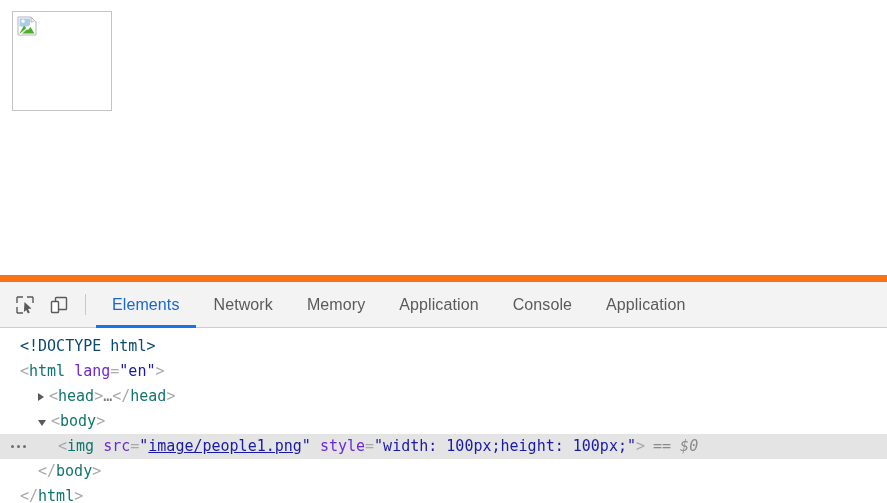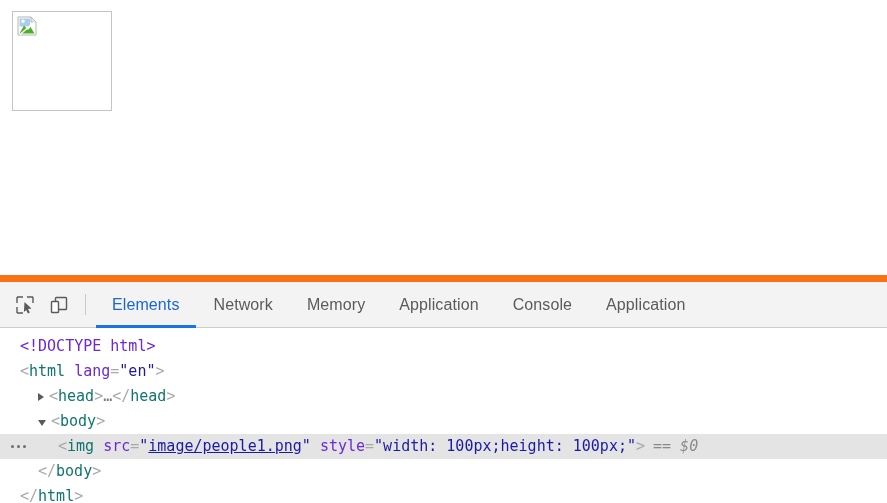--- a/index.html
+++ b/index.html
@@ -180,21 +180,21 @@
 
   .punct   { color: #a9a9a9; }
   .tagname { color: #0f766e; }
   .attr    { color: #6d28d9; }
   .value   { color: #1a1aa6; }
   .link {
     color: #1a1aa6;
     text-decoration: underline;
     cursor: pointer;
   }
-  .doctype { color: #6d28d9; }
+  .doctype { color: #0c4a6e; }
   .ellipsis { color: #777777; }
   .sel-marker {
     color: #8a8a8a;
     font-style: italic;
     padding-left: 8px;
   }
 </style>
 </head>
 <body>
 

